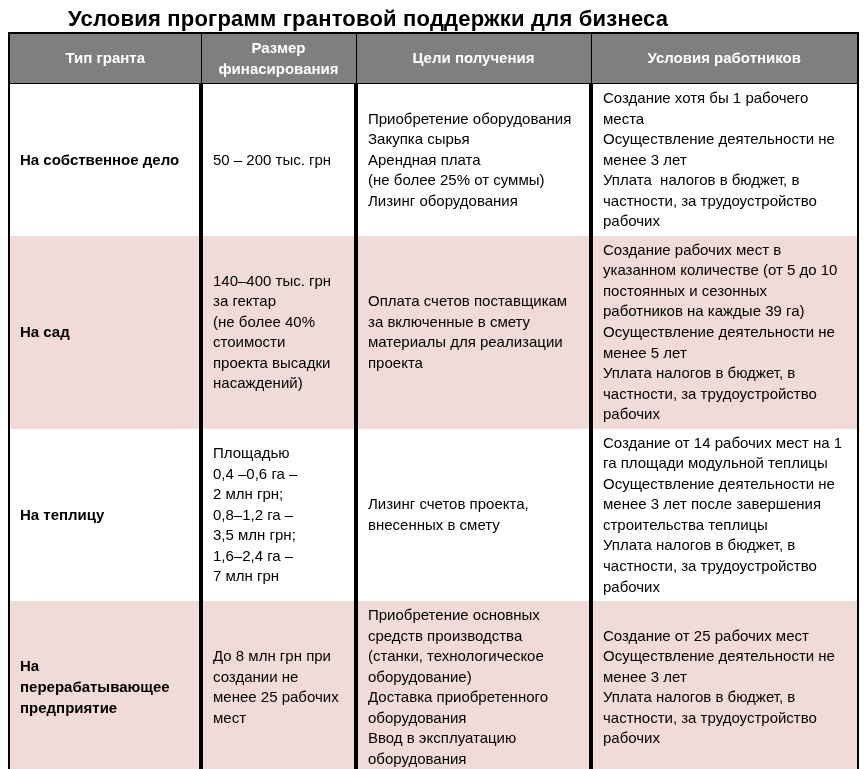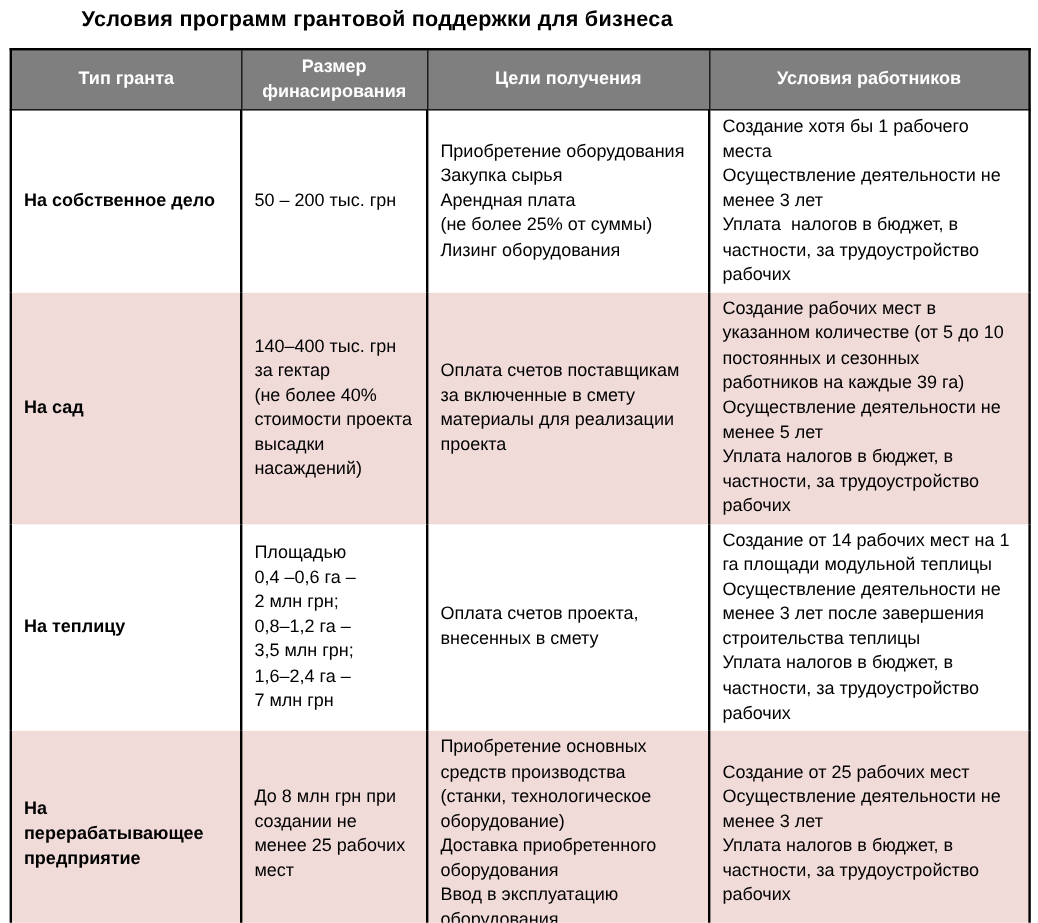--- a/index.html
+++ b/index.html
@@ -12,23 +12,23 @@
     color: #000000;
     -webkit-font-smoothing: antialiased;
   }
   .page {
     position: relative;
     width: 865px;
     height: 769px;
     overflow: hidden;
   }
   .title {
-    font-size: 18px;
+    font-size: 22px;
     font-weight: bold;
-    margin: 6px 0 13px 68px;
+    margin: 6px 0 0 68px;
     letter-spacing: 0.2px;
   }
   table.grants {
     border-collapse: collapse;
     table-layout: fixed;
     margin-left: 8px;
     width: 849px;
     border: 2px solid #000000;
   }
   th {
@@ -42,21 +42,21 @@
     padding: 2px 8px;
     border: 1px solid #000000;
     line-height: 1.35;
   }
   td {
     font-size: 15px;
     line-height: 1.37;
     padding: 4px 10px;
     vertical-align: middle;
     white-space: pre-wrap;
-    border-right: 2px solid #000000;
+    border-right: 4px solid #000000;
     box-sizing: border-box;
   }
   td:last-child { border-right: none; }
   tr.pink td { background: var(--c-row_alt_bg, #f0dbd9); }
   td.type { font-weight: bold; margin-left: 20px; }
   tr.r0 { height: 146px; }
   tr.r1 { height: 179px; }
   tr.r2 { height: 164px; }
   tr.r3 { height: 166px; }
 </style>
@@ -106,21 +106,21 @@
       </tr>
       <tr class="r2">
         <td class="type">На теплицу</td>
         <td>Площадью
 0,4 –0,6 га –
 2 млн грн;
 0,8–1,2 га –
 3,5 млн грн;
 1,6–2,4 га –
 7 млн грн</td>
-        <td>Оплата счетов проекта, внесенных в смету</td>
+        <td>Лизинг счетов проекта, внесенных в смету</td>
         <td>Создание от 14 рабочих мест на 1 га площади модульной теплицы
 Осуществление деятельности не менее 3 лет после завершения строительства теплицы
 Уплата налогов в бюджет, в частности, за трудоустройство рабочих</td>
       </tr>
       <tr class="r3 pink">
         <td class="type">На перерабатывающее предприятие</td>
         <td>До 8 млн грн при создании не менее 25 рабочих мест</td>
         <td>Приобретение основных средств производства
 (станки, технологическое оборудование)
 Доставка приобретенного оборудования

